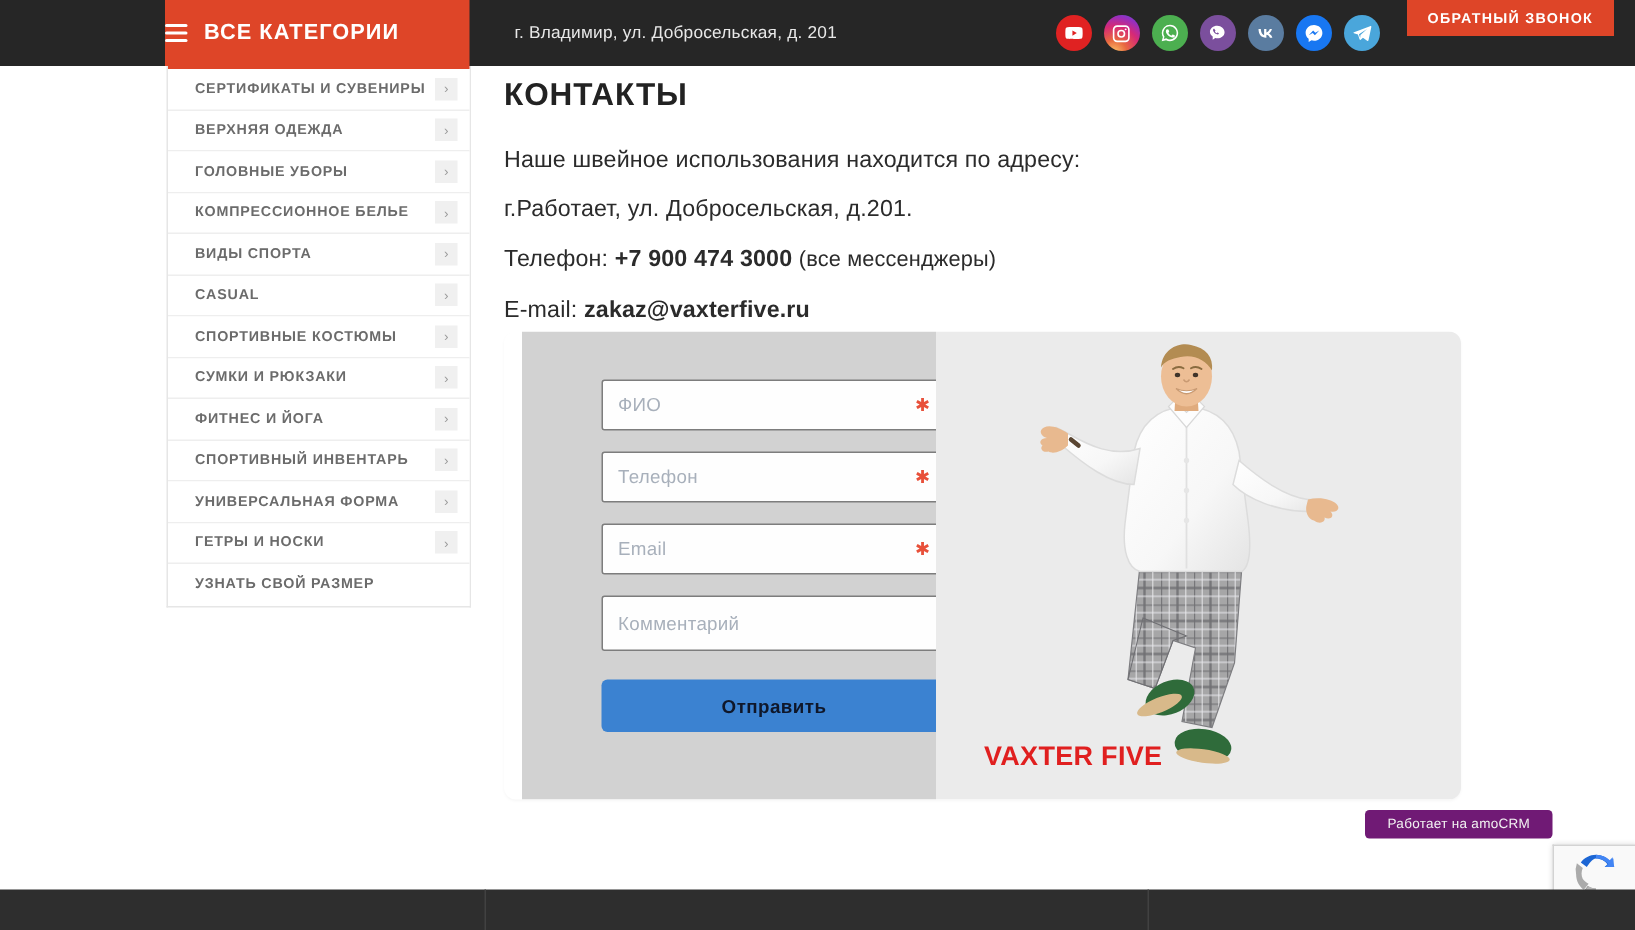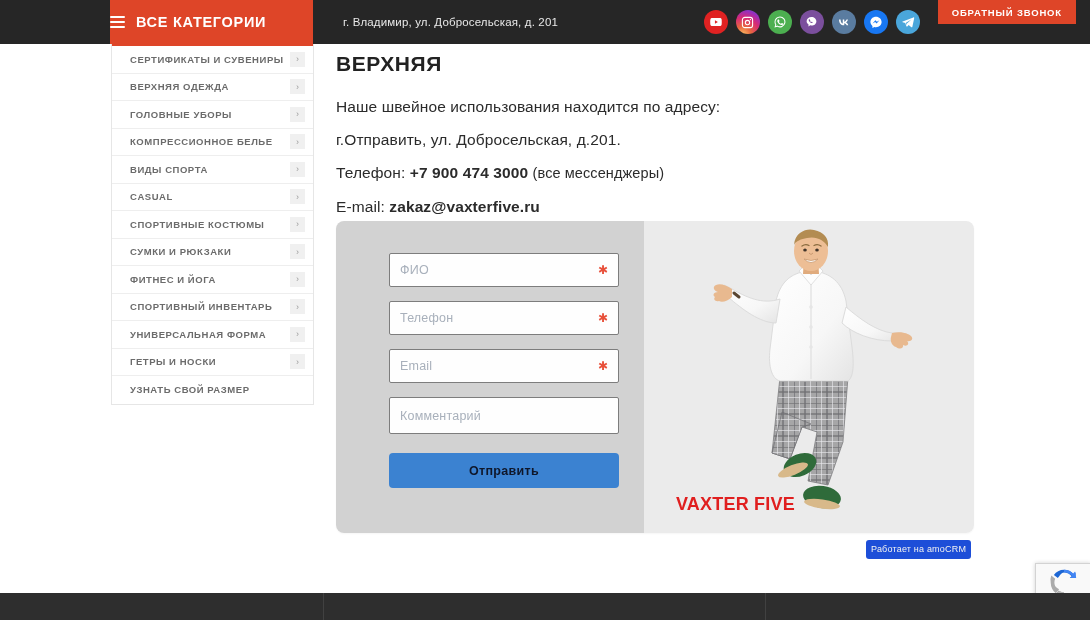--- a/index.html
+++ b/index.html
@@ -100,22 +100,23 @@
 
   
   .widget {
     position:absolute; left:336px; top:221px;
     width:638px; height:312px;
     border-radius:8px; overflow:hidden;
     display:flex;
     box-shadow:0 1px 2px rgba(0,0,0,0.04);
   }
   .widget-form {
-    width:308px; background:#d2d2d2;
+    width:276px; background:#d2d2d2;
     padding:32px 0 0 53px;
+    margin-left:12px;
   }
   .field {
     width:230px; height:34px; background:#fefefe;
     border:1px solid #7d7d7d; border-radius:2px;
     display:flex; align-items:center;
     padding:0 10px; margin-bottom:14px; position:relative;
     cursor:text;
   }
   .field .ph {
     font-size:12.5px; color:#a8b0bb; letter-spacing:0.2px;
@@ -138,24 +139,24 @@
   .brandmark {
     position:absolute; left:32px; bottom:18px;
     color:#e01f1f; font-size:18px; font-weight:700;
     letter-spacing:0.2px; font-family:"Liberation Sans", sans-serif;
   }
 
   
   .person { position:absolute; left:18px; top:6px; width:290px; height:300px; }
 
   .amo-badge {
-    position:absolute; left:866px; top:540px;
-    background:#1d4ed8; color:#f2f2f2;
+    position:absolute; left:910px; top:540px;
+    background:#701a75; color:#f2f2f2;
     font-size:9px; letter-spacing:0.2px;
-    padding:4px 5px 5px; border-radius:3px;
+    padding:4px 15px 5px; border-radius:3px;
     white-space:nowrap; cursor:pointer;
   }
 
   
   .recaptcha {
     position:absolute; left:1035px; top:563px;
     width:56px; height:54px;
     background:#f9f9f9; border:1px solid #d3d3d3;
     border-right:none;
     box-shadow:0 0 4px rgba(0,0,0,0.18);
@@ -307,24 +308,24 @@
     <div class="side-item">
       <span class="side-label">ГЕТРЫ И НОСКИ</span>
       <span class="side-arrow">›</span>
     </div>
     <div class="side-item">
       <span class="side-label">УЗНАТЬ СВОЙ РАЗМЕР</span>
     </div>
   </nav>
 
   <div class="main">
-    <h1 class="page-title">ВЕРХНЯЯ</h1>
+    <h1 class="page-title">КОНТАКТЫ</h1>
 
     <p class="para">Наше швейное использования находится по адресу:</p>
-    <p class="para">г.Отправить, ул. Добросельская, д.201.</p>
+    <p class="para">г.Работает, ул. Добросельская, д.201.</p>
 
     <p class="para">
       <span>Телефон:</span>
       <b>+7 900 474 3000</b>
       <span class="small">(все мессенджеры)</span>
     </p>
 
     <p class="para">
       <span>E-mail:</span>
       <b>zakaz@vaxterfive.ru</b>

